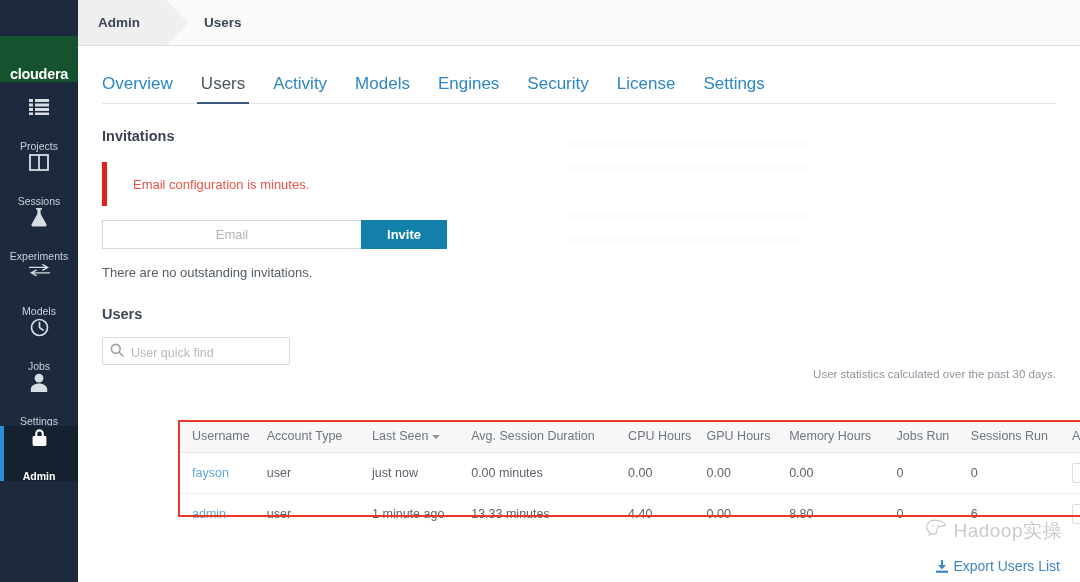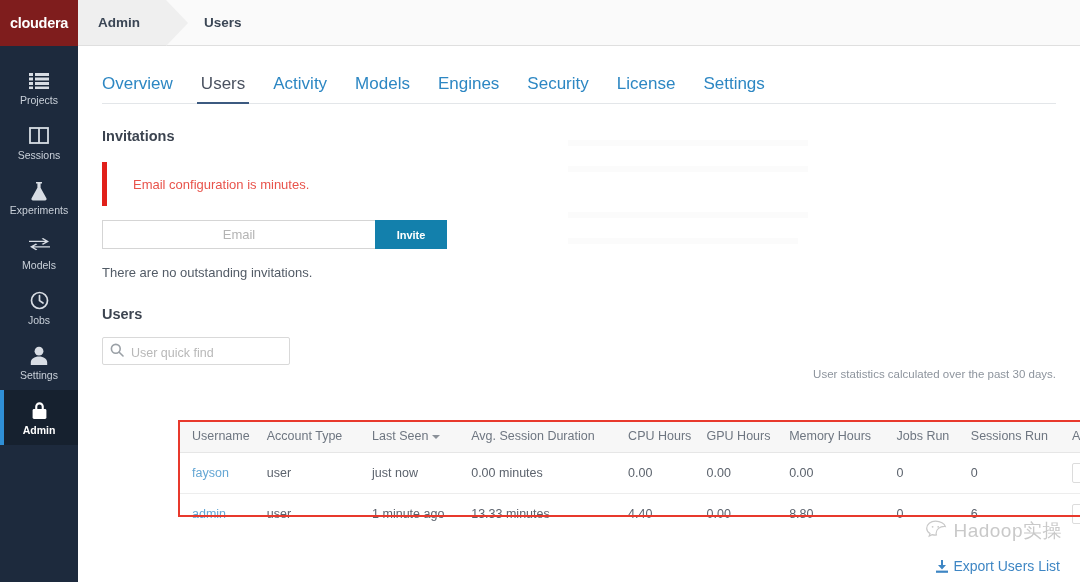--- a/index.html
+++ b/index.html
@@ -27,44 +27,45 @@
     background: #1d2a3d;
     flex: 0 0 78px;
     display: flex;
     flex-direction: column;
     position: relative;
     z-index: 5;
   }
 
   .logo-box {
     height: 46px;
-    background: #7f1d1d;
-    display: flex;
-    align-items: center;
+    background: #14532d;
+    display: flex;
+    align-items: flex-end;
     justify-content: center;
+    margin-top: 36px;
   }
   .logo-text {
     color: #ffffff;
     font-size: 14.5px;
     font-weight: bold;
     letter-spacing: -0.3px;
   }
 
   .nav-list {
     flex: 1 1 auto;
     padding-top: 14px;
   }
 
   .nav-item {
     position: relative;
     height: 55px;
     display: flex;
     flex-direction: column;
     align-items: center;
-    justify-content: center;
+    justify-content: space-between;
     gap: 3px;
     cursor: pointer;
   }
   .nav-item.active {
     background: #16212f;
   }
   .nav-item.active::before {
     content: "";
     position: absolute;
     left: 0; top: 0; bottom: 0;
@@ -216,25 +217,25 @@
     background: #ffffff;
     padding: 0 9px;
     font-size: 13px;
     color: #555;
     font-family: "Liberation Sans", sans-serif;
     outline: none;
     text-align: center;
   }
   .email-input::placeholder { color: #b4b4b4; }
   .invite-btn {
-    width: 72px;
+    width: 86px;
     background: #1380ac;
     color: #ffffff;
     border: none;
-    font-size: 11px;
+    font-size: 13px;
     font-weight: bold;
     cursor: pointer;
     font-family: "Liberation Sans", sans-serif;
   }
 
   .outstanding {
     margin-top: 16px;
     font-size: 13px;
     color: #525b66;
   }
@@ -351,21 +352,20 @@
     pointer-events: none;
     z-index: 4;
   }
 
   
   .watermark {
     position: absolute;
     right: 18px;
     top: 518px;
     display: flex;
-    align-items: center;
     color: #c4c4c4;
     z-index: 3;
   }
   .wechat-icon { width: 28px; height: 24px; }
   .watermark-text {
     font-size: 19px;
     color: #c9c9c9;
     letter-spacing: 0.5px;
   }
 

